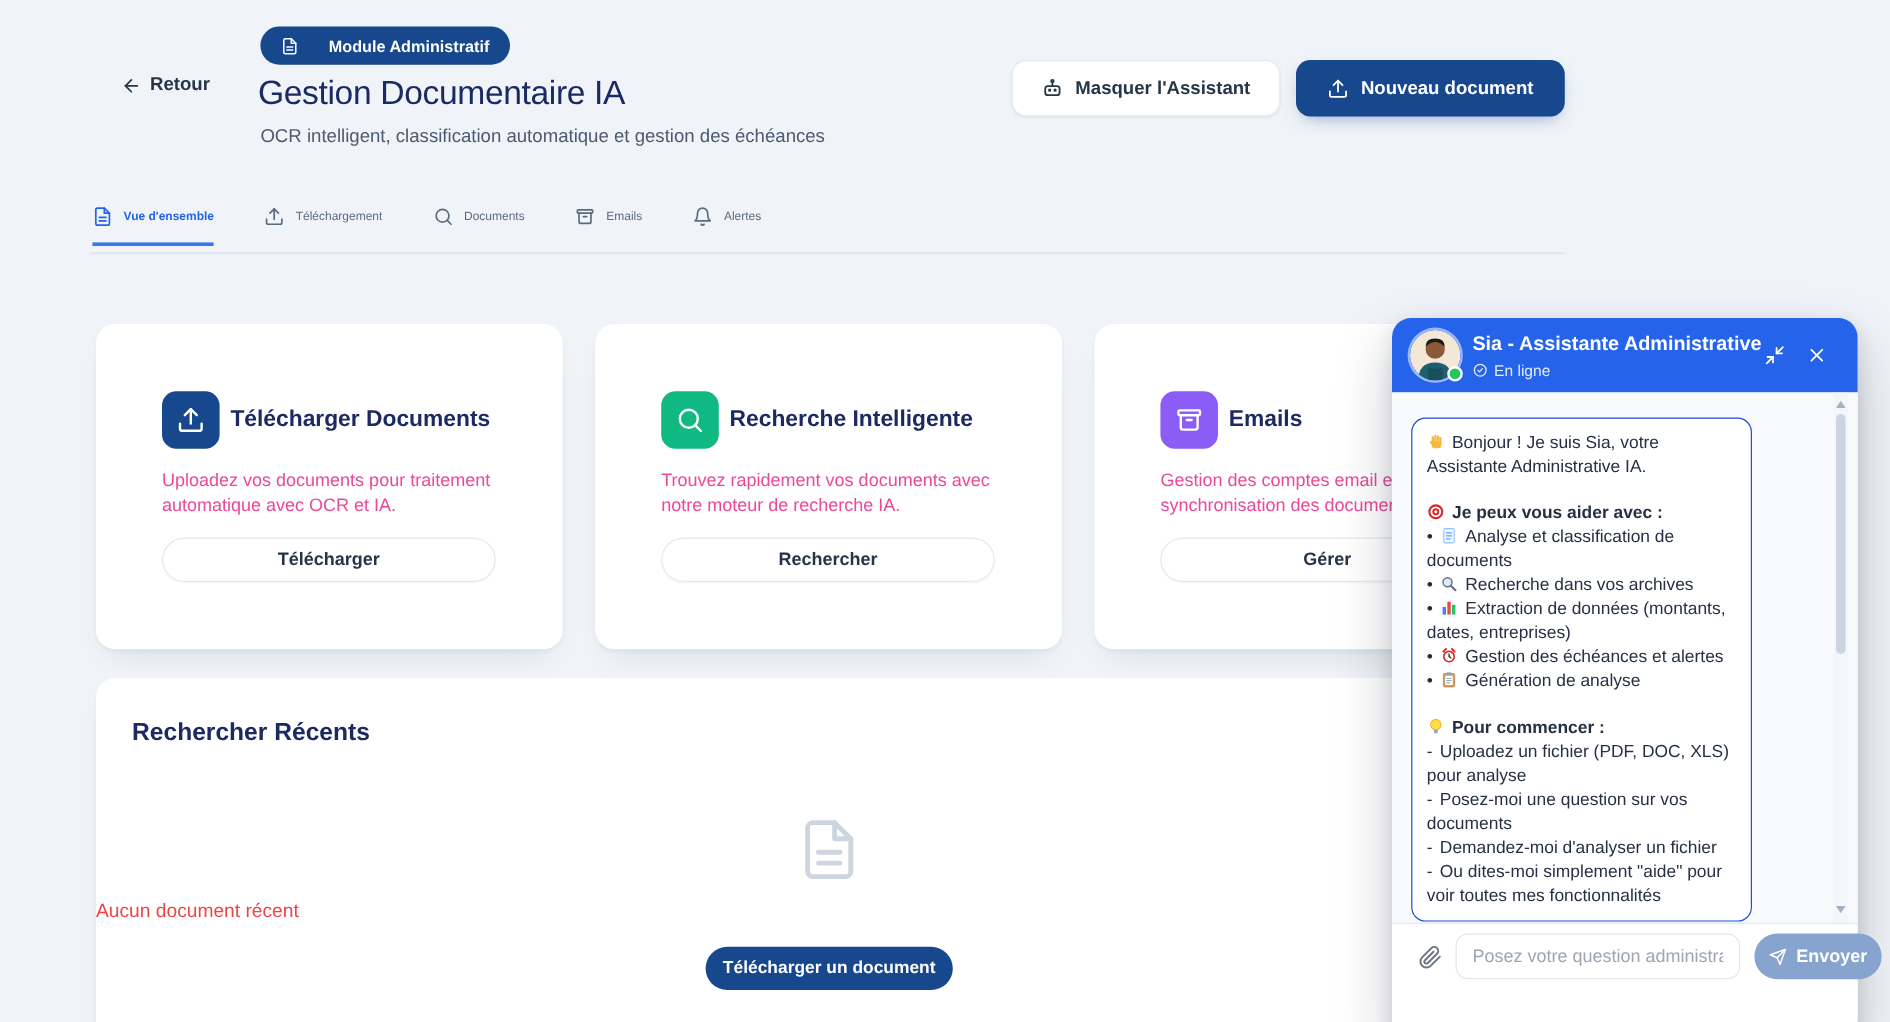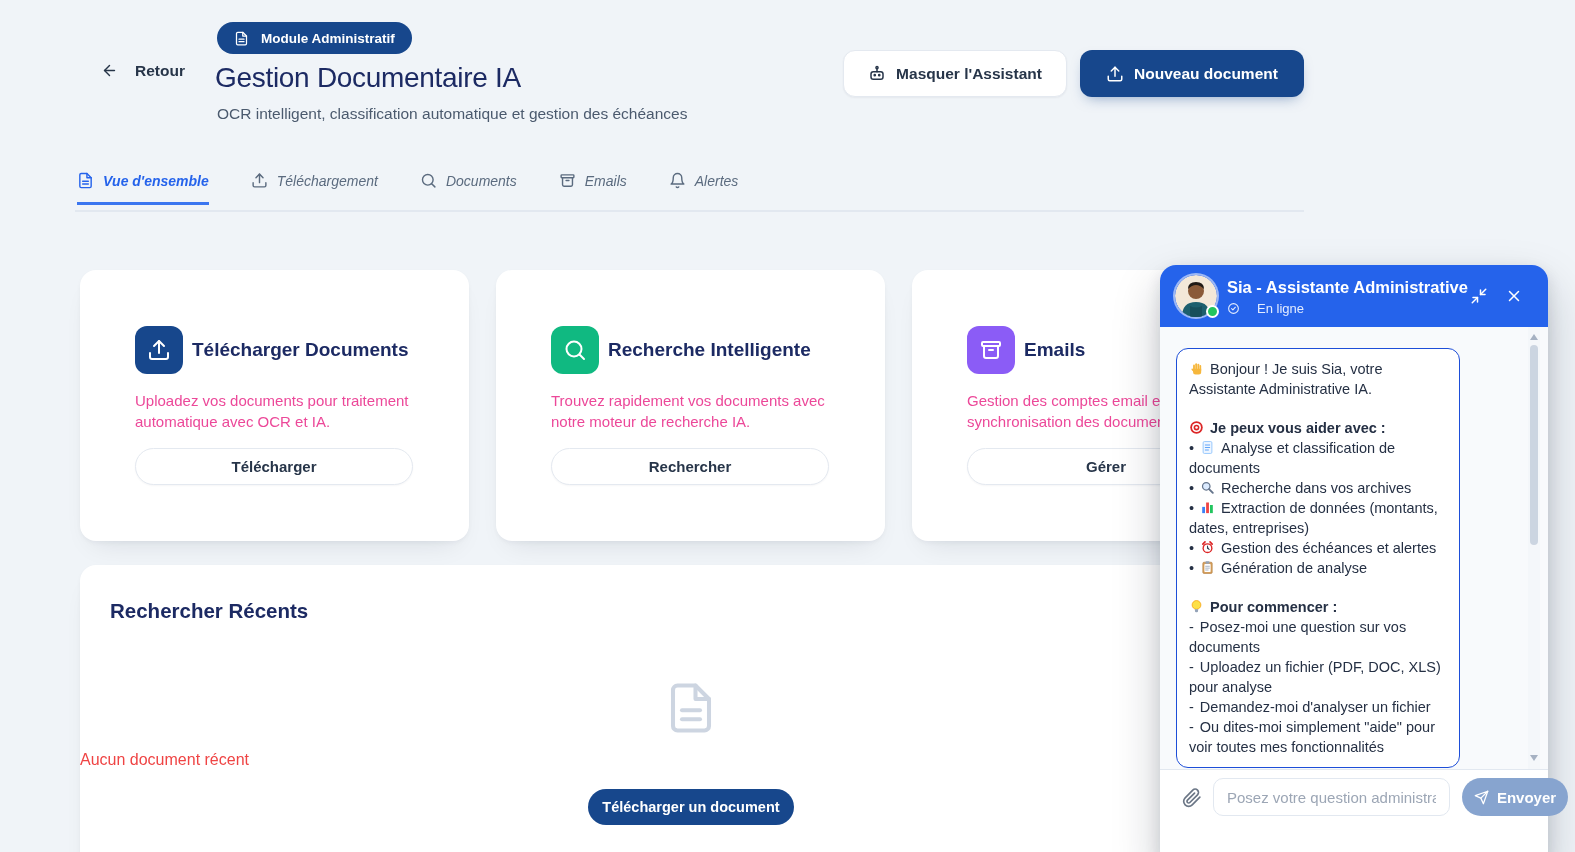--- a/index.html
+++ b/index.html
@@ -7,48 +7,48 @@
   body {
     font-family:"Liberation Sans", sans-serif;
     background:#f0f4f8;
     position:relative;
     overflow:hidden;
     color:#1f2937;
   }
   #app { position:absolute; inset:0; }
 
   
-  .back-btn { position:absolute; left:101px; top:62px; display:flex; align-items:flex-start; gap:17px;
+  .back-btn { position:absolute; left:101px; top:62px; display:flex; align-items:center; gap:7px;
     font-size:15.5px; font-weight:bold; color:#273549; cursor:pointer; background:none; border:none;
     font-family:inherit; }
   .back-btn .ico { width:17px; height:17px; }
 
   .badge { position:absolute; left:217px; top:22px; height:32px; padding:0 17px; display:flex;
-    align-items:center; gap:12px; background:#17478c; border-radius:17px; color:#fff;
+    align-items:center; gap:25px; background:#17478c; border-radius:17px; color:#fff;
     font-size:13.5px; font-weight:bold; }
   .badge .ico { width:15px; height:15px; }
 
   .page-title { position:absolute; left:215px; top:62px; font-size:28px; font-weight:normal;
     color:#1c2a63; letter-spacing:-0.3px; }
   .page-subtitle { position:absolute; left:217px; top:105px; font-size:15.5px; color:#4b5a6e; }
 
   .hbtn { position:absolute; top:50px; height:47px; border-radius:12px; display:flex;
     align-items:center; justify-content:center; gap:10px; font-size:15.5px; font-weight:bold;
     cursor:pointer; font-family:inherit; border:none; }
   .hbtn .ico { width:18px; height:18px; }
   #btn-toggle-assistant { left:843px; width:224px; background:#fff; border:1px solid #e4e9f0;
     color:#273549; box-shadow:0 1px 2px rgba(15,23,42,.05); }
   #btn-new-document { left:1080px; width:224px; background:#17478c; color:#fff;
     box-shadow:0 6px 14px -6px rgba(23,71,140,.5); }
 
   
   .tabline { position:absolute; left:75px; top:210px; width:1229px; height:2px; background:#e2e8f0; }
   .tabs { position:absolute; left:77px; top:172px; display:flex; gap:42px; z-index:2; }
-  .tab { display:flex; align-items:center; gap:9px; font-size:14px; color:#5b6b7f;
-    padding-bottom:16px; cursor:pointer; background:none; border:none; font-family:inherit;font-style:italic; }
+  .tab { display:flex; align-items:center; gap:9px; font-size:10px; color:#5b6b7f;
+    padding-bottom:16px; cursor:pointer; background:none; border:none; font-family:inherit; }
   .tab .ico { width:17px; height:17px; }
   .tab.active { color:#2563eb; font-weight:bold; border-bottom:3px solid #3b76f0; padding-bottom:13px; }
 
   
   .cards { position:absolute; left:80px; top:270px; display:flex; gap:27px; }
   .card { width:389px; height:271px; background:#fff; border-radius:16px; position:relative;
     box-shadow:0 2px 4px rgba(15,23,42,.04), 0 14px 28px -14px rgba(15,23,42,.12); }
   .card .icon-box { position:absolute; left:55px; top:56px; width:48px; height:48px;
     border-radius:12px; display:flex; align-items:center; justify-content:center; color:#fff; }
   .card .icon-box .ico { width:24px; height:24px; }
@@ -77,21 +77,21 @@
   .chat { position:absolute; left:1160px; top:265px; width:388px; height:600px; background:#fff;
     border-radius:16px; z-index:10;
     box-shadow:0 22px 48px rgba(15,23,42,.22), 0 6px 16px rgba(15,23,42,.12); }
   .chat-header { position:absolute; left:0; top:0; width:388px; height:62px; background:#2563eb;
     border-radius:16px 16px 0 0; }
   .chat-avatar { position:absolute; left:15px; top:10px; width:42px; height:42px; border-radius:50%;
     overflow:hidden; box-shadow:0 0 0 2px rgba(255,255,255,.55); }
   .chat-dot { position:absolute; left:46px; top:40px; width:13px; height:13px; border-radius:50%;
     border:2px solid #fff; }
   .chat-title { position:absolute; left:67px; top:13px; font-size:16.5px; font-weight:bold; color:#fff; }
-  .chat-status { position:absolute; left:67px; top:36px; display:flex; align-items:center; gap:17px;
+  .chat-status { position:absolute; left:67px; top:36px; display:flex; align-items:center; gap:5px;
     font-size:13px; color:#e3ecff; }
   .chat-status .ico { width:13px; height:13px; }
   .chat-ctrl { position:absolute; top:22px; width:18px; height:18px; color:#fff; cursor:pointer;
     background:none; border:none; }
   #chat-min { left:310px; }
   #chat-close { left:345px; }
 
   .chat-body { position:absolute; left:0; top:62px; width:388px; height:443px; background:#f8fafc;
     border-bottom:1px solid #e2e8f0; overflow:hidden; }
   .bubble { position:absolute; left:16px; top:21px; width:284px; background:#fff;
@@ -373,22 +373,22 @@
                 <rect x="4.5" y="3.5" width="15" height="18" rx="2" fill="#d6a05c" stroke="#b07b3e"></rect>
                 <rect x="7" y="6.5" width="10" height="12.5" rx="1" fill="#fff"></rect>
                 <path d="M9 10h6M9 13h6M9 16h4" stroke="#94a3b8" stroke-width="1.3" stroke-linecap="round"></path>
                 <rect x="8.8" y="2" width="6.4" height="4" rx="1.2" fill="#94a3b8"></rect>
               </svg></span><span>Génération de analyse</span></div>
           <div class="msg-spacer"></div>
           <div class="msg-line bold"><span class="emoji"><svg viewBox="0 0 24 24">
                 <circle cx="12" cy="9.5" r="7" fill="#fde047" stroke="#f59e0b" stroke-width="1.2"></circle>
                 <path d="M9.5 16.5h5v2.5a2 2 0 0 1-2 2h-1a2 2 0 0 1-2-2Z" fill="#94a3b8"></path>
               </svg></span><span>Pour commencer :</span></div>
+          <div class="msg-line"><span class="marker">-</span><span>Uploadez un fichier (PDF, DOC, XLS) pour analyse</span></div>
           <div class="msg-line"><span class="marker">-</span><span>Posez-moi une question sur vos documents</span></div>
-          <div class="msg-line"><span class="marker">-</span><span>Uploadez un fichier (PDF, DOC, XLS) pour analyse</span></div>
           <div class="msg-line"><span class="marker">-</span><span>Demandez-moi d'analyser un fichier</span></div>
           <div class="msg-line"><span class="marker">-</span><span>Ou dites-moi simplement "aide" pour voir toutes mes fonctionnalités</span></div>
         </div>
       <div class="sb-track">
         <span class="sb-arrow sb-up"></span>
         <span class="sb-thumb"></span>
         <span class="sb-arrow sb-down"></span>
       </div>
     </div>
 

